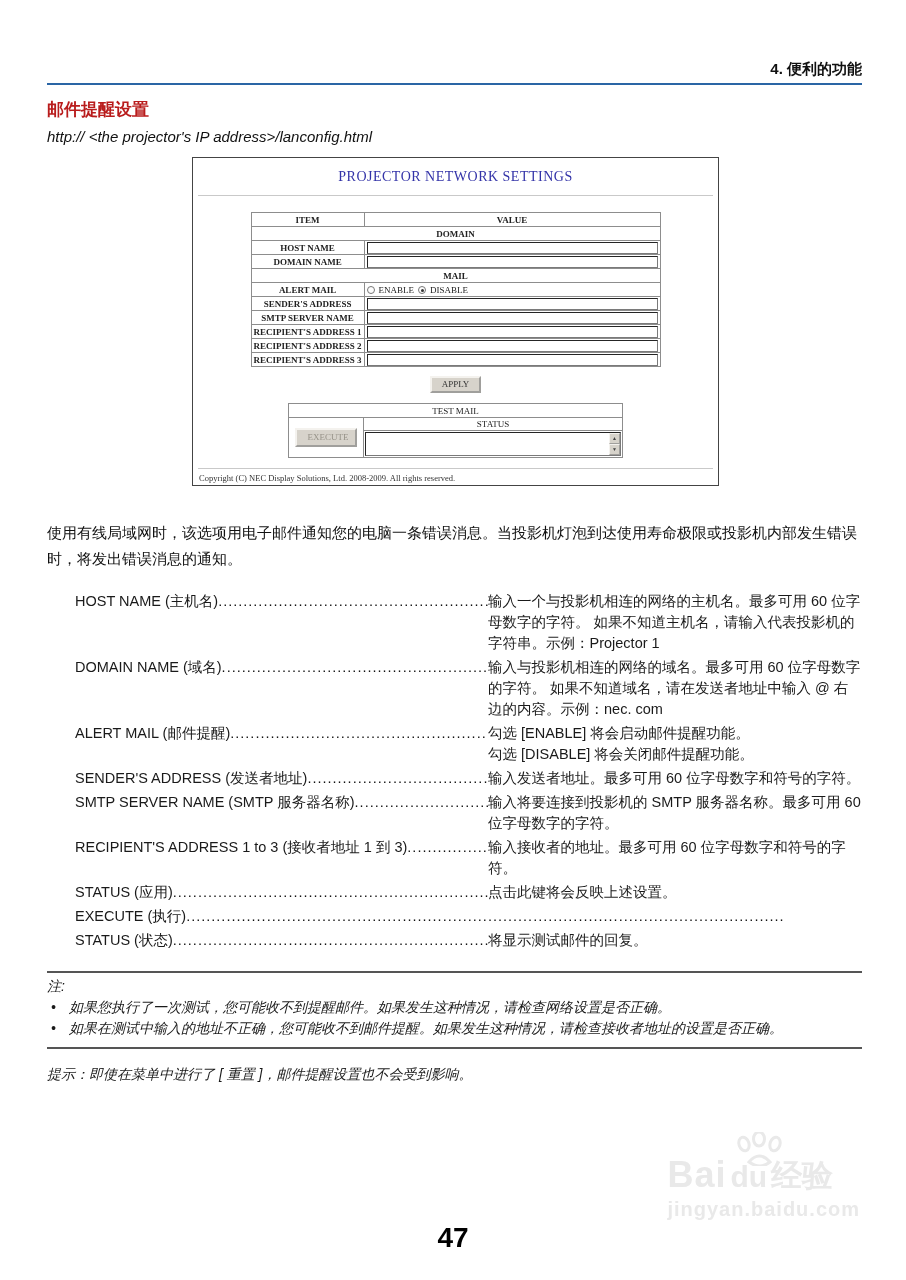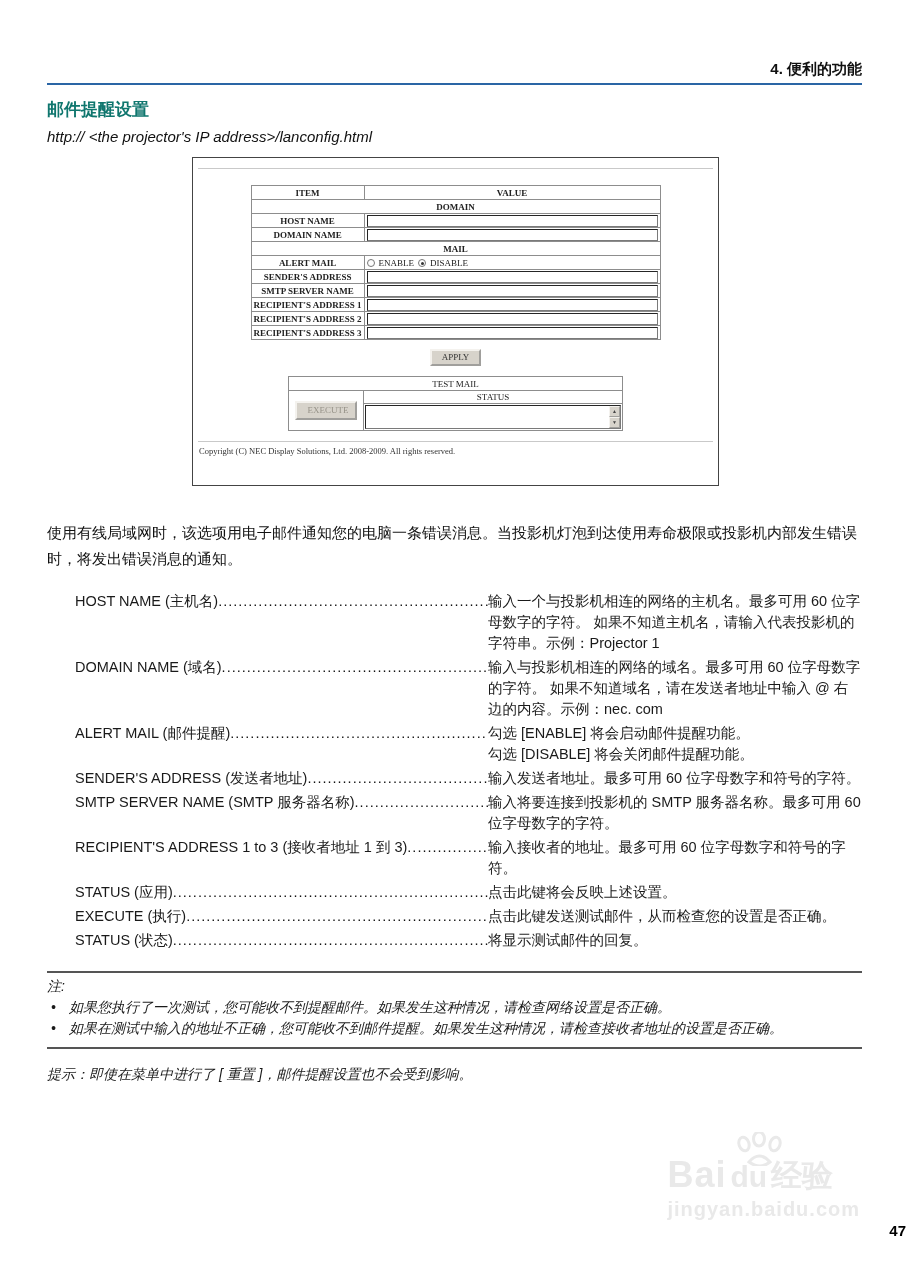--- a/index.html
+++ b/index.html
@@ -8,21 +8,21 @@
     width:906px; height:1280px; position:relative;
     font-family:"Liberation Sans","DejaVu Sans",sans-serif;
     color:#1a1a1a; overflow:hidden;
   }
   .page { padding:60px 44px 0 47px; position:relative; }
 
   
   .chapter-header { text-align:right; font-weight:bold; font-size:15px; color:#111; }
   .chapter-rule { border-bottom:2px solid #2a65a5; margin-top:4px; }
 
-  .doc-title { font-size:17px; font-weight:bold; margin-top:13px; color:#0f766e; }
+  .doc-title { font-size:17px; font-weight:bold; margin-top:13px; color:#b91c1c; }
   .doc-url { font-size:15px; font-style:italic; margin-top:7px; color:#111; }
 
   
   .browser-box {
     margin-left:145px; margin-top:12px; width:527px; height:329px;
     border:1px solid #444; background:#fff; position:relative;
     font-family:"Liberation Serif","DejaVu Serif",serif;
   }
   .form-title {
     text-align:center; color:#3333a8; font-size:14px; letter-spacing:.5px;
@@ -77,34 +77,35 @@
   
   .watermark { position:absolute; right:46px; top:1158px; color:#e9e9e9; text-align:center; user-select:none; }
   .wm-row { display:flex; align-items:flex-end; gap:4px; font-weight:bold; }
   .wm-bai { font-size:36px; line-height:34px; letter-spacing:1px; }
   .wm-du-wrap { position:relative; display:inline-block; }
   .wm-paw { position:absolute; left:4px; top:-30px; }
   .wm-du { font-size:30px; line-height:30px; }
   .wm-jy { font-size:31px; line-height:33px; }
   .wm-url { font-size:20px; font-weight:bold; margin-top:6px; letter-spacing:1px; }
 
-  .page-number { position:absolute; left:0; right:0; top:1222px; text-align:right; font-size:15px; font-weight:bold; color:#000; }
+  .page-number { position:absolute; left:0; right:0; top:1222px; text-align:center; font-size:28px; font-weight:bold; color:#000; }
 </style>
 </head>
 <body>
 
 <div class="page">
 
   <div class="chapter-header">4. 便利的功能</div>
   <div class="chapter-rule"></div>
 
   <div class="doc-title">邮件提醒设置</div>
   <div class="doc-url">http:// &lt;the projector's IP address&gt;/lanconfig.html</div>
 
   <div class="browser-box">
+    <div class="form-title">PROJECTOR NETWORK SETTINGS</div>
     <hr class="form-rule">
 
     <table class="settings-table">
       <tbody>
           <tr>
         <td class="cell-label">ITEM</td>
         <td class="cell-section">VALUE</td>
       </tr>
       <tr>
         <td class="cell-section" colspan="2">DOMAIN</td>
@@ -235,21 +236,20 @@
         <span class="def-desc">输入接收者的地址。最多可用 60 位字母数字和符号的字符。</span>
     </div>
     <div class="def-row">
       <span class="def-term">STATUS (应用) </span>
         <span class="def-dots"></span>
         <span class="def-desc">点击此键将会反映上述设置。</span>
     </div>
     <div class="def-row">
       <span class="def-term">EXECUTE (执行) </span>
         <span class="def-dots"></span>
-        <span class="def-desc">点击此键发送测试邮件，从而检查您的设置是否正确。</span>
     </div>
     <div class="def-row">
       <span class="def-term">STATUS (状态) </span>
         <span class="def-dots"></span>
         <span class="def-desc">将显示测试邮件的回复。</span>
     </div>
   </div>
 
   <div class="note-box">
     <div class="note-label">注:</div>

